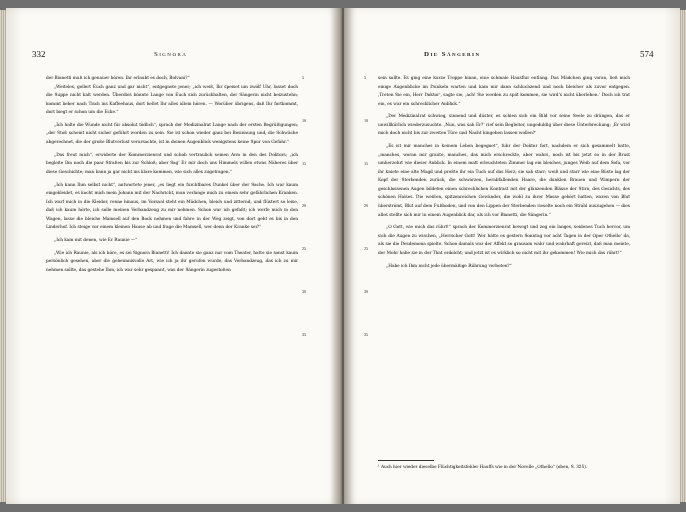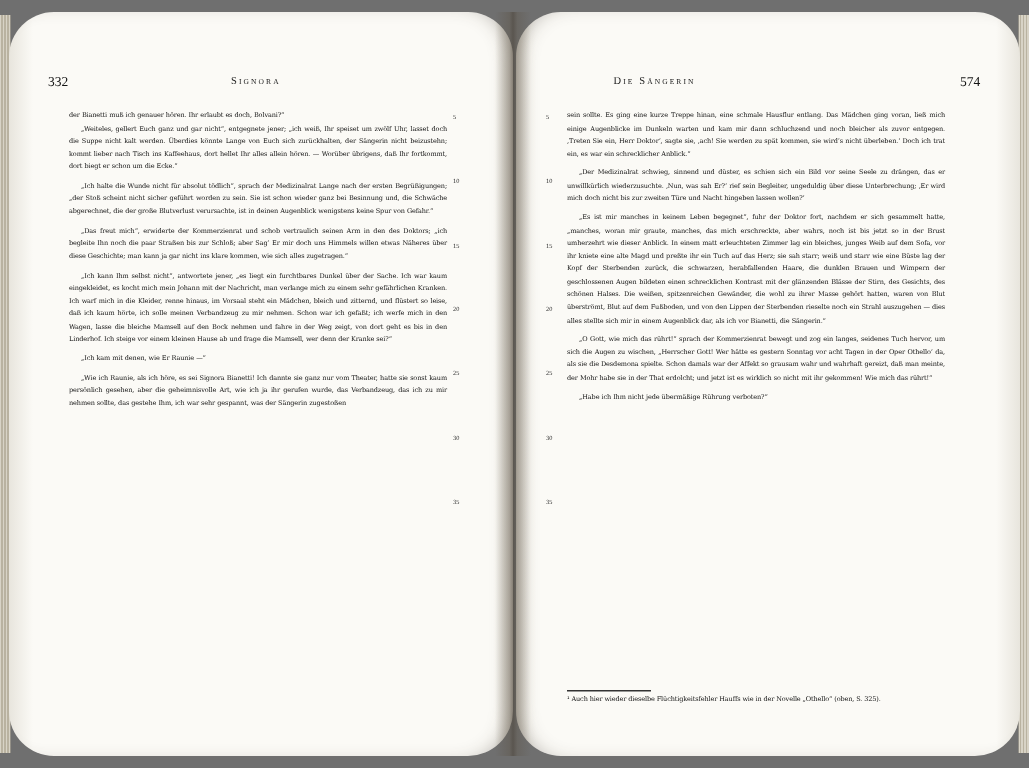--- a/index.html
+++ b/index.html
@@ -20,21 +20,20 @@
     height: 512px;
     background: #6f6f6f;
   }
   
   .page {
     position: absolute;
     top: 8px;
     height: 496px;
     background: #fbfaf6;
     box-sizing: border-box;
-    border-radius: 30px;
   }
   .page.left {
     left: 6px;
     width: 336px;
     background: linear-gradient(to right, #e8e5dd 0px, #fbfaf6 16px, #fbfaf6 96%, #efece4 100%);
     box-shadow: inset -8px 0 14px -8px rgba(60,50,40,0.45);
   }
   .page.right {
     left: 344px;
     width: 336px;
@@ -175,21 +174,21 @@
         <p class="gap">„Das freut mich“, erwiderte der Kommerzienrat und schob vertraulich seinen Arm in den des Doktors; „ich begleite Ihn noch die paar Straßen bis zur Schloß; aber Sag’ Er mir doch uns Himmels willen etwas Näheres über diese Geschichte; man kann ja gar nicht ins klare kommen, wie sich alles zugetragen.“</p>
         <p class="gap">„Ich kann Ihm selbst nicht“, antwortete jener, „es liegt ein furchtbares Dunkel über der Sache. Ich war kaum eingekleidet, es kocht mich mein Johann mit der Nachricht, man verlange mich zu einem sehr gefährlichen Kranken. Ich warf mich in die Kleider, renne hinaus, im Vorsaal steht ein Mädchen, bleich und zitternd, und flüstert so leise, daß ich kaum hörte, ich solle meinen Verbandzeug zu mir nehmen. Schon war ich gefaßt; ich werfe mich in den Wagen, lasse die bleiche Mamsell auf den Bock nehmen und fahre in der Weg zeigt, von dort geht es bis in den Linderhof. Ich steige vor einem kleinen Hause ab und frage die Mamsell, wer denn der Kranke sei?“</p>
         <p class="gap">„Ich kam mit denen, wie Er Raunie —“</p>
         <p class="gap">„Wie ich Raunie, als ich höre, es sei Signora Bianetti! Ich dannte sie ganz nur vom Theater, hatte sie sonst kaum persönlich gesehen, aber die geheimnisvolle Art, wie ich ja ihr gerufen wurde, das Verbandzeug, das ich zu mir nehmen sollte, das gestehe Ihm, ich war sehr gespannt, was der Sängerin zugestoßen</p>
       </div>
     </div>
   </div>
 
   <div class="page right">
     <div class="page-inner">
-      <div class="hdr runhead" style="left:65px;">Die Sängerin</div>
+      <div class="hdr runhead" style="left:80px;font-weight:bold;">Die Sängerin</div>
       <div class="folio" style="left:296px;">574</div>
 
       <div class="lnums" style="left:20px;">
         <div>5</div>
         <div>10</div>
         <div>15</div>
         <div>20</div>
         <div>25</div>
         <div>30</div>
         <div>35</div>

